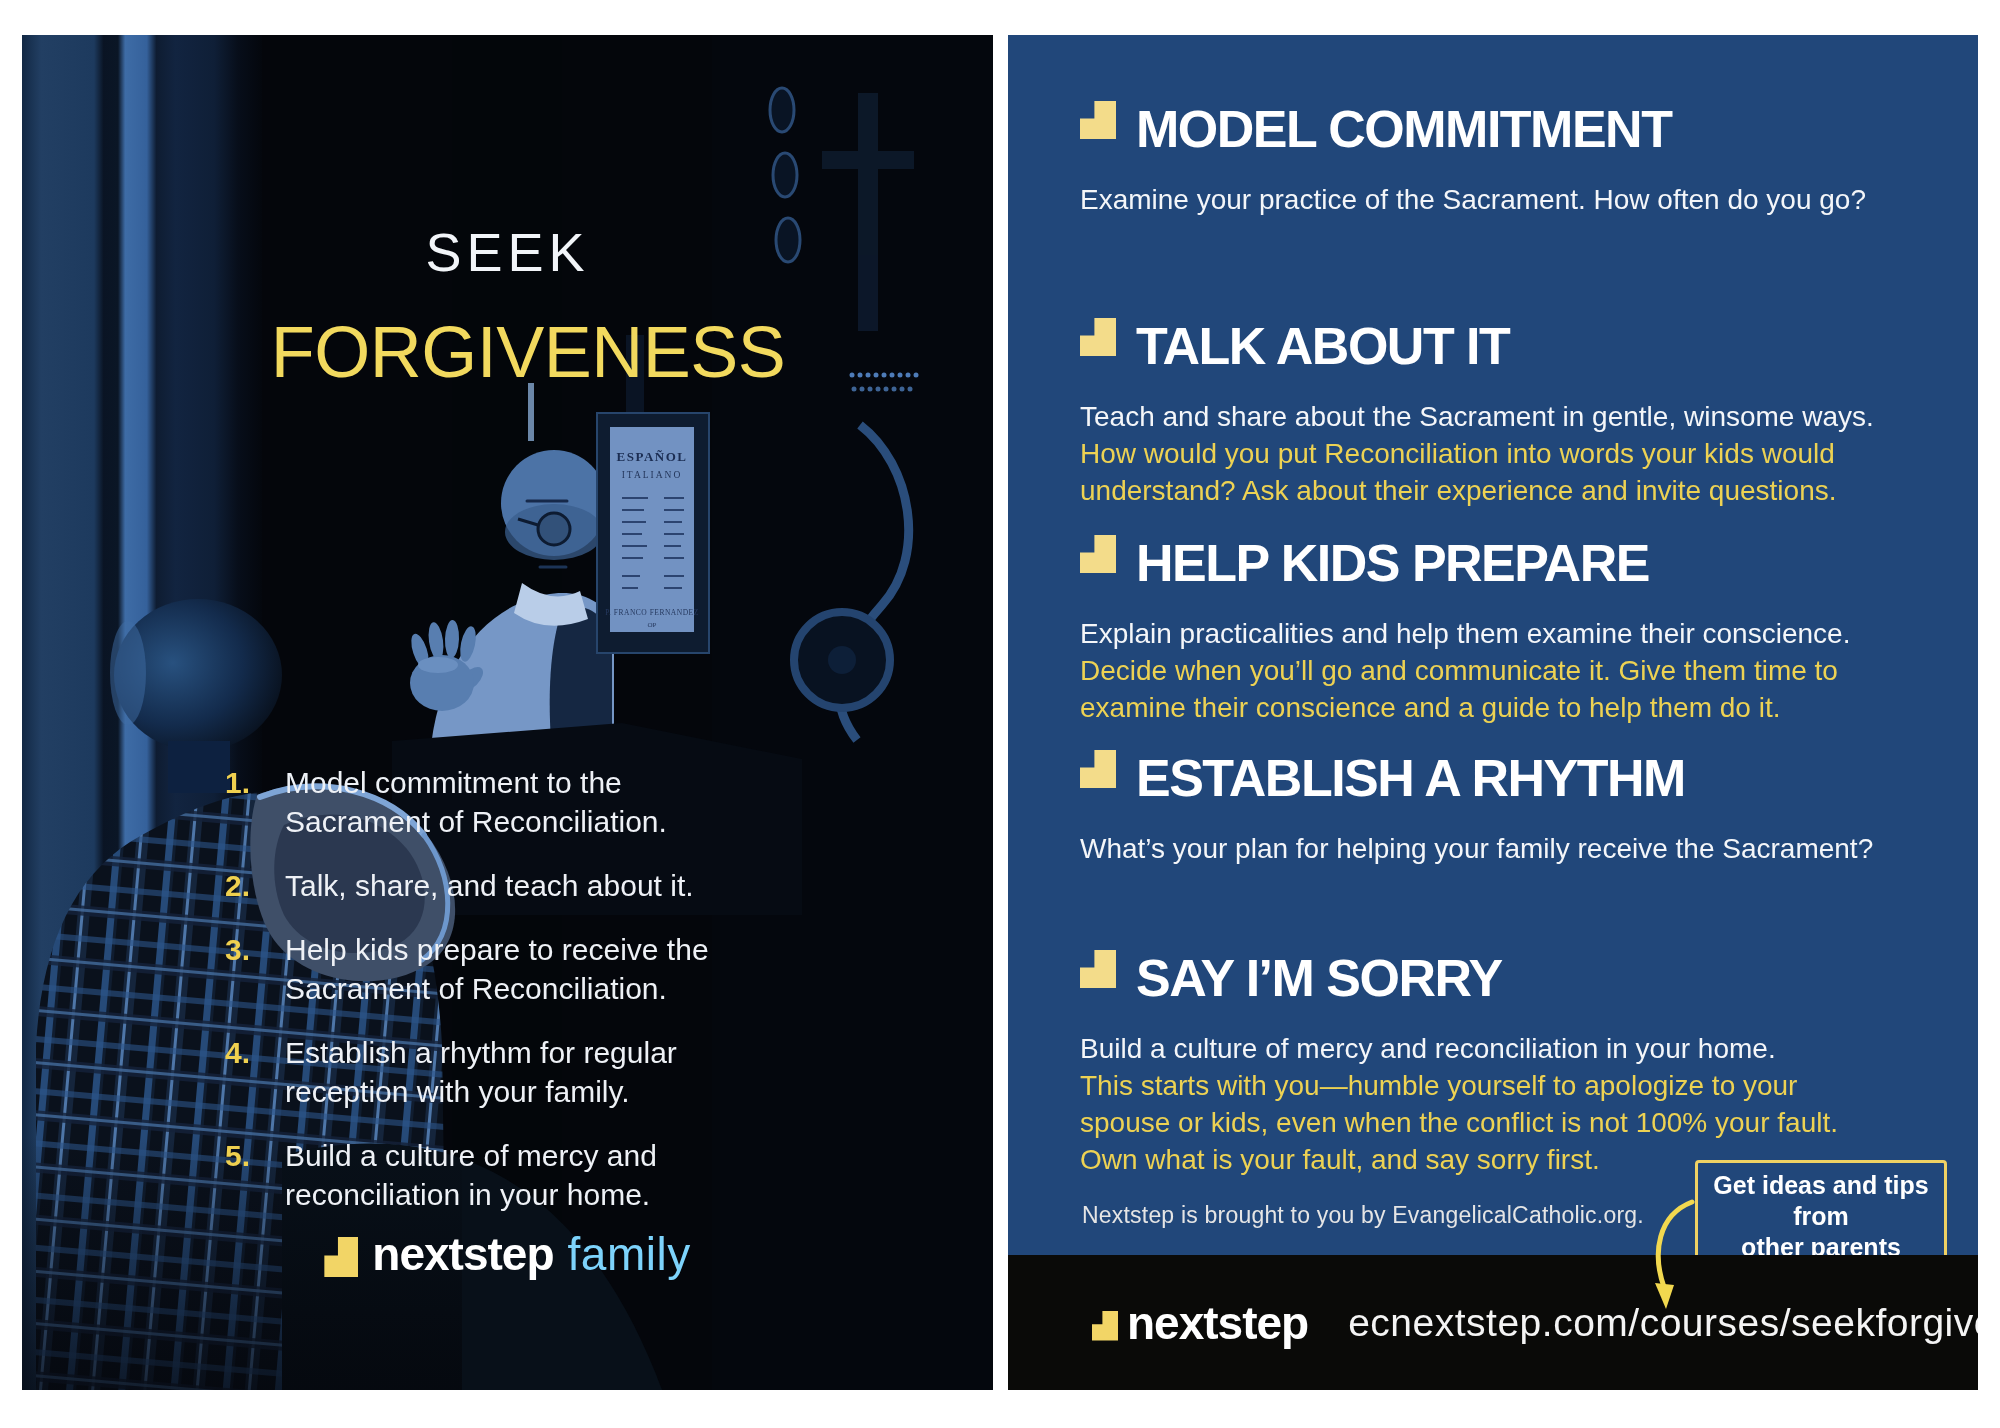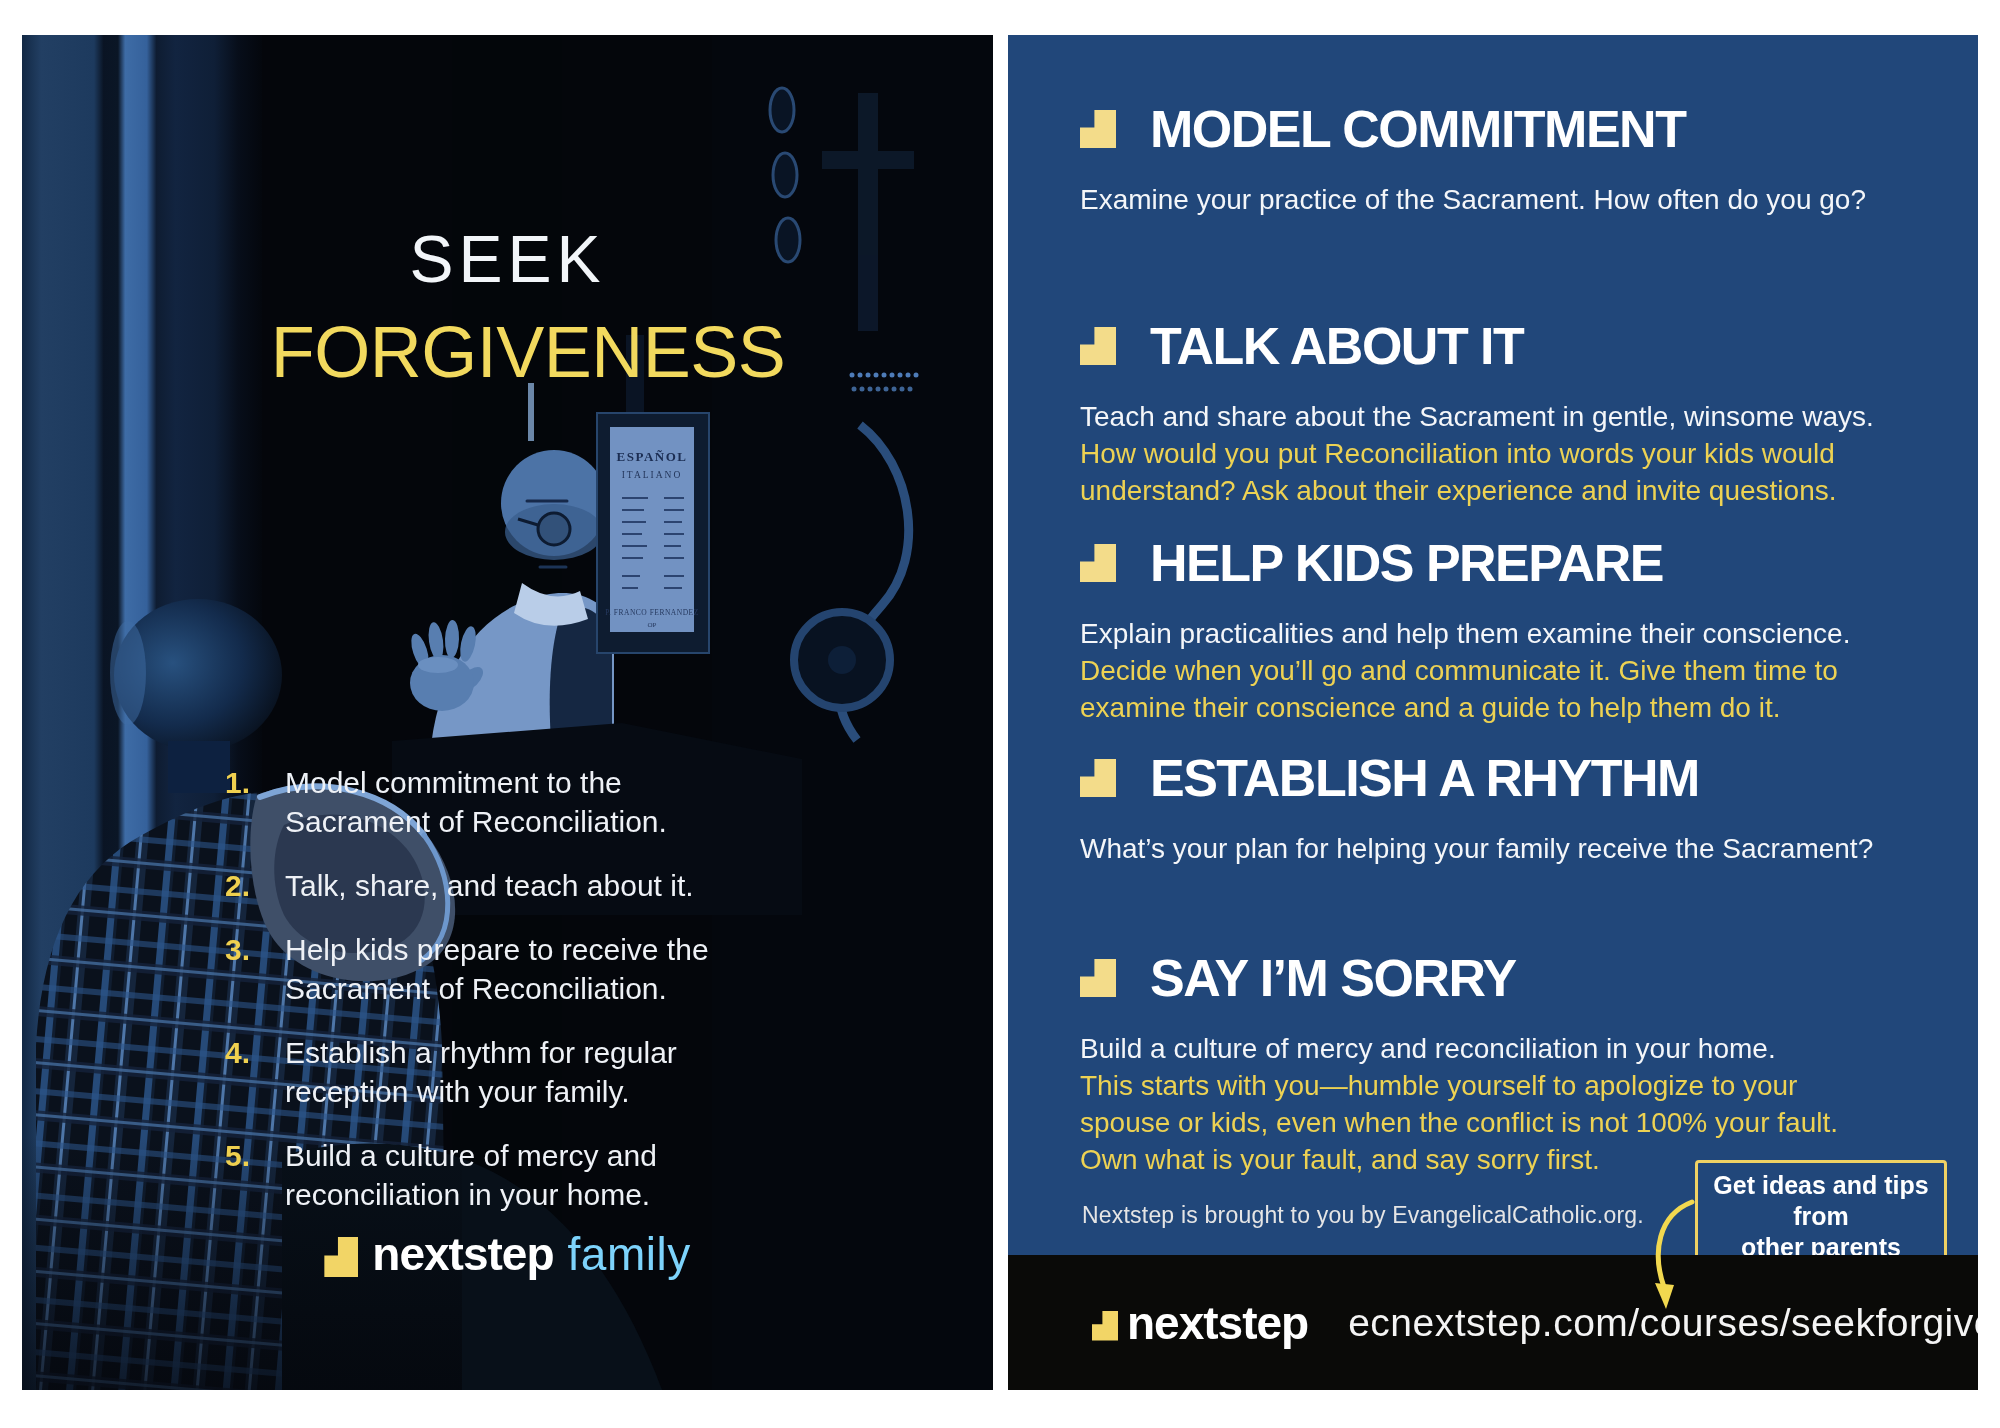--- a/index.html
+++ b/index.html
@@ -3,36 +3,36 @@
 <meta charset="utf-8">
 <style>
   * { margin:0; padding:0; box-sizing:border-box; }
   html,body { width:2000px; height:1428px; background:#ffffff; font-family:"Liberation Sans", sans-serif; }
   .panel { position:absolute; top:35px; height:1355px; overflow:hidden; }
 
   
   #left-panel { left:22px; width:971px; background:#04060b; }
   #photo-svg { position:absolute; inset:0; }
   .lp-title { position:absolute; left:0; width:100%; text-align:center; }
-  .lp-title-1 { top:186px; color:#f2f5f9; font-size:66px; letter-spacing:5px; font-weight:400; }
+  .lp-title-1 { top:186px; color:#f2f5f9; font-size:54px; letter-spacing:5px; font-weight:400; }
   .lp-title-2 { top:276px; color:#F2D95E; font-size:72px; letter-spacing:-0.5px; font-weight:400;padding-left:41px; }
   .lp-list { position:absolute; left:203px; top:728px; width:560px; }
   .lp-item { display:flex; margin-bottom:25px; color:#eef1f6; font-size:30px; line-height:39px; }
   .lp-item .num { width:60px; flex:0 0 60px; color:#EFD04F; font-weight:700; }
   .lp-item .txt { white-space:pre-line; }
   .lp-logo { position:absolute; left:0; top:1192px; width:100%; display:flex; align-items:center; justify-content:center; gap:14px; }
   .step-icon { background:#F2D566; clip-path:polygon(0 46%, 40% 46%, 40% 0, 100% 0, 100% 100%, 0 100%); }
   .lp-logo .step-icon { width:34px; height:40px; margin-top:6px; }
   .lp-logo .brand { color:#ffffff; font-weight:700; font-size:46px; letter-spacing:-1px; }
   .lp-logo .suffix { color:#7dd3fc; font-weight:400; font-size:46px; letter-spacing:0.5px; }
 
   
   #right-panel { left:1008px; width:970px; background:#21477A; }
   .section { position:absolute; left:72px; right:56px; }
-  .sec-head { display:flex; align-items:center; gap:34px; }
+  .sec-head { display:flex; gap:20px; }
   .sec-head .step-icon { width:36px; height:38px; background:#F3DC8A; flex:0 0 36px; }
   .sec-head h2 { color:#ffffff; font-size:52px; letter-spacing:-1.5px; font-weight:700; line-height:56px; white-space:nowrap; }
   .sec-body { margin-top:24px; font-size:28px; line-height:37px; }
   .sec-body .run-white { display:block; color:#f4f6f9; white-space:pre-line; }
   .sec-body .run-yellow { display:block; color:#EDD253; white-space:pre-line; }
   #sec-0 { top:66px; } #sec-1 { top:283px; } #sec-2 { top:500px; } #sec-3 { top:715px; } #sec-4 { top:915px; }
   .credit { position:absolute; left:74px; top:1167px; color:#e5e5e5; font-size:23px; letter-spacing:0.2px; }
   .callout { position:absolute; left:687px; top:1125px; width:252px; min-height:86px; border:3px solid #F0D264; border-radius:4px; background:#21477A; color:#ffffff; font-weight:700; font-size:25px; line-height:31px; text-align:center; padding:7px 6px; white-space:pre-line; }
   #arrow-svg { position:absolute; inset:0; pointer-events:none; z-index:5; }
   .footer-bar { position:absolute; left:0; top:1220px; width:100%; height:135px; background:#0A0A08; display:flex; align-items:center; padding-left:84px; gap:40px; z-index:2; }

